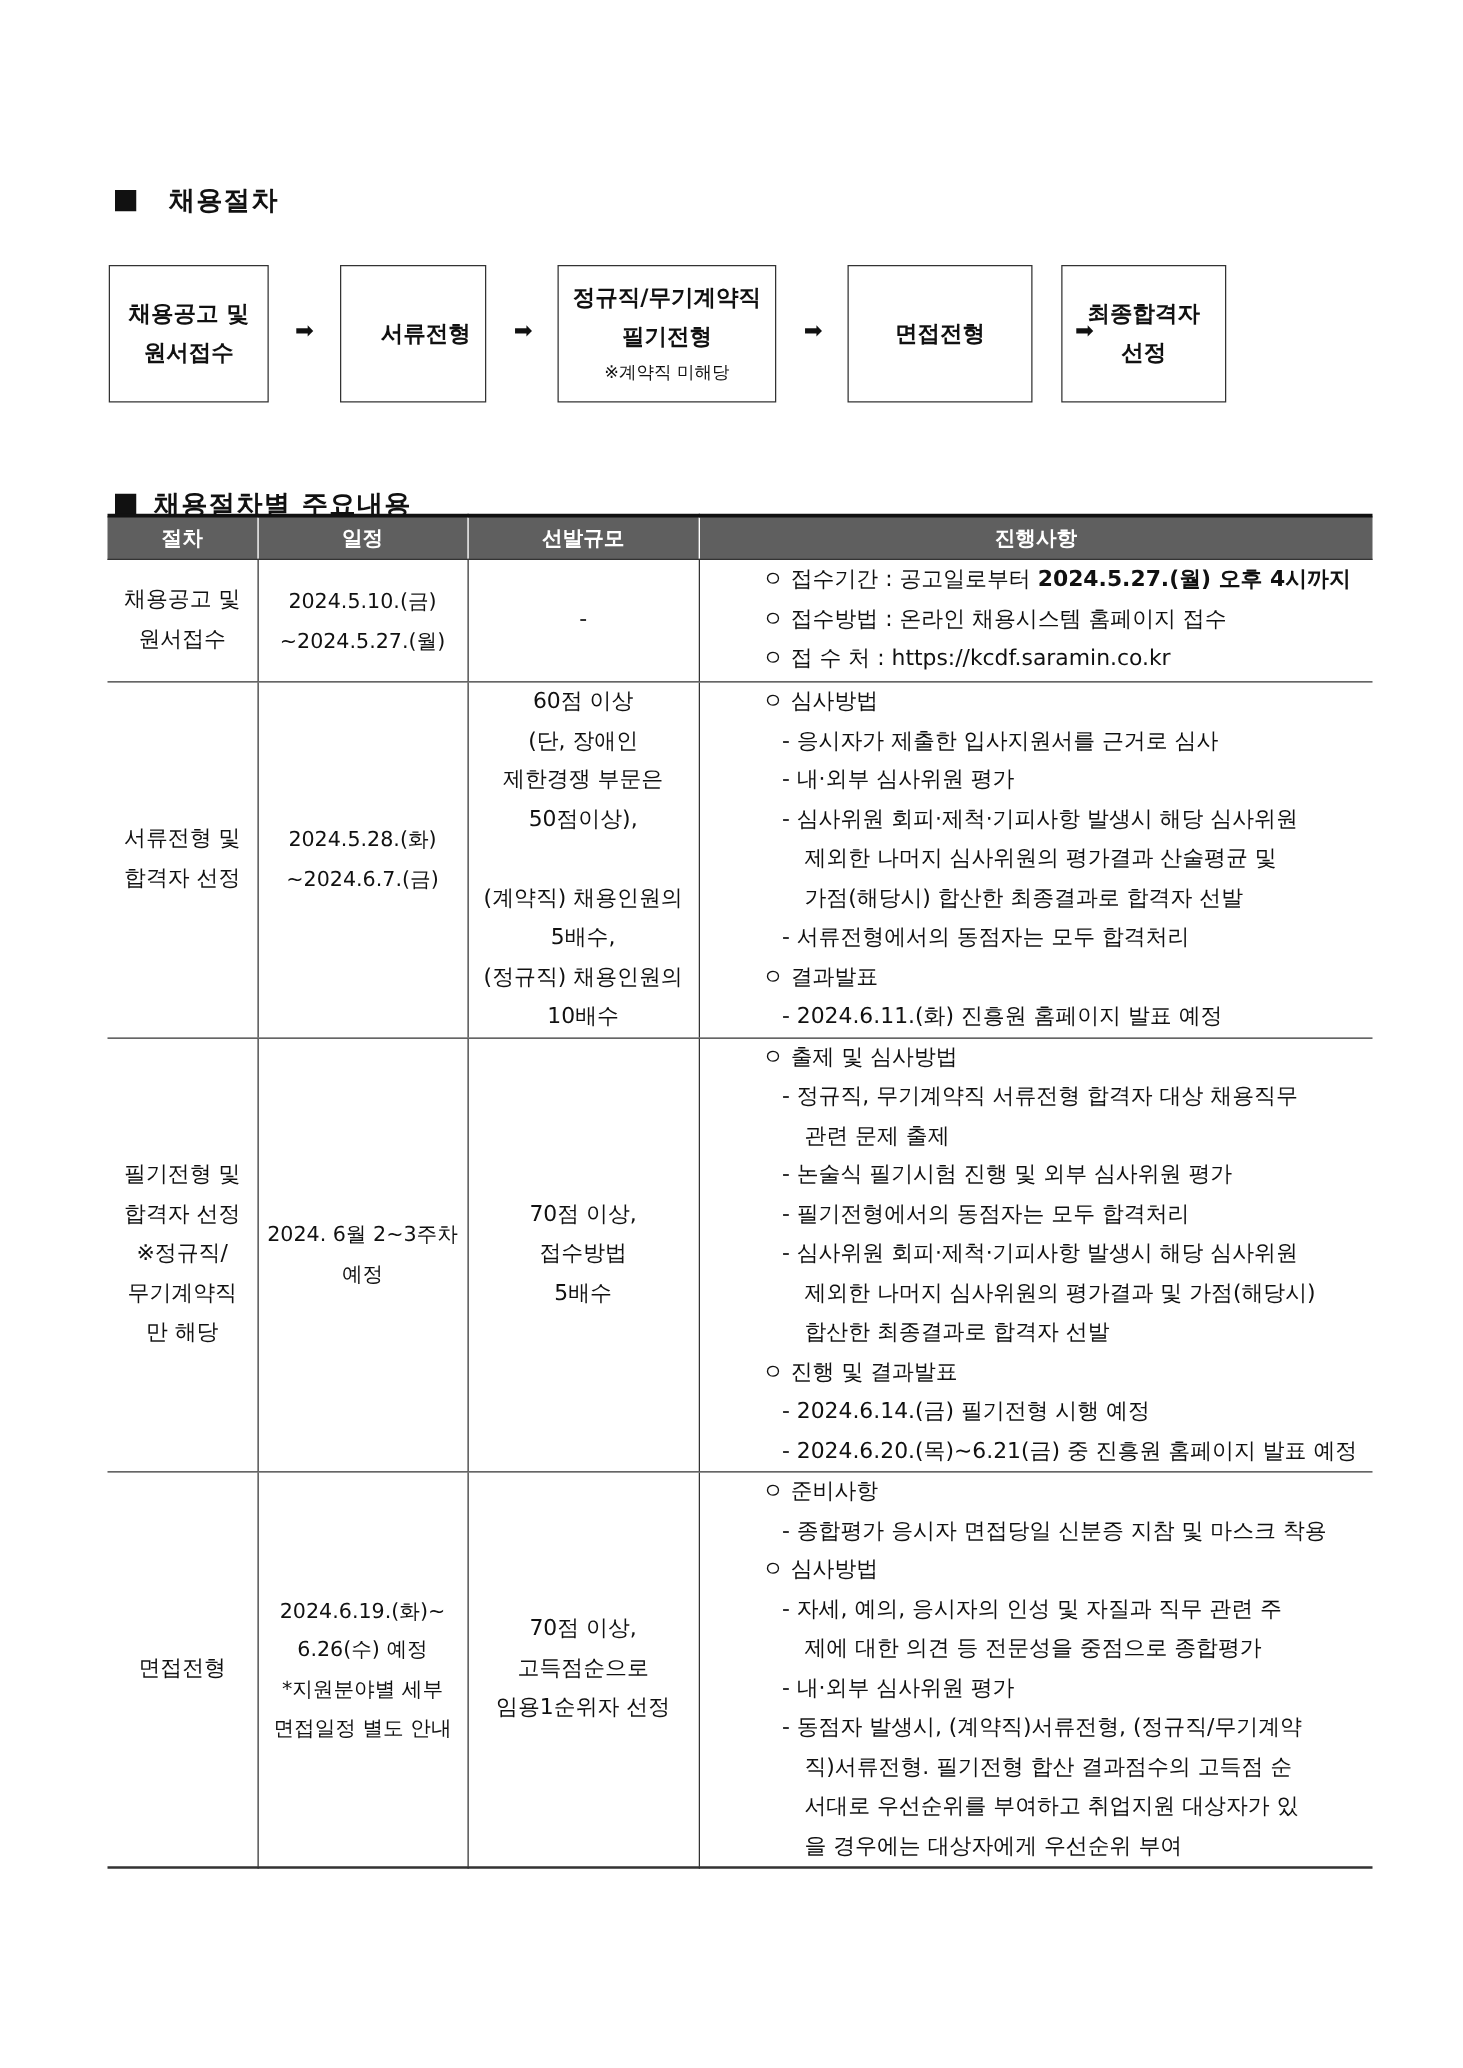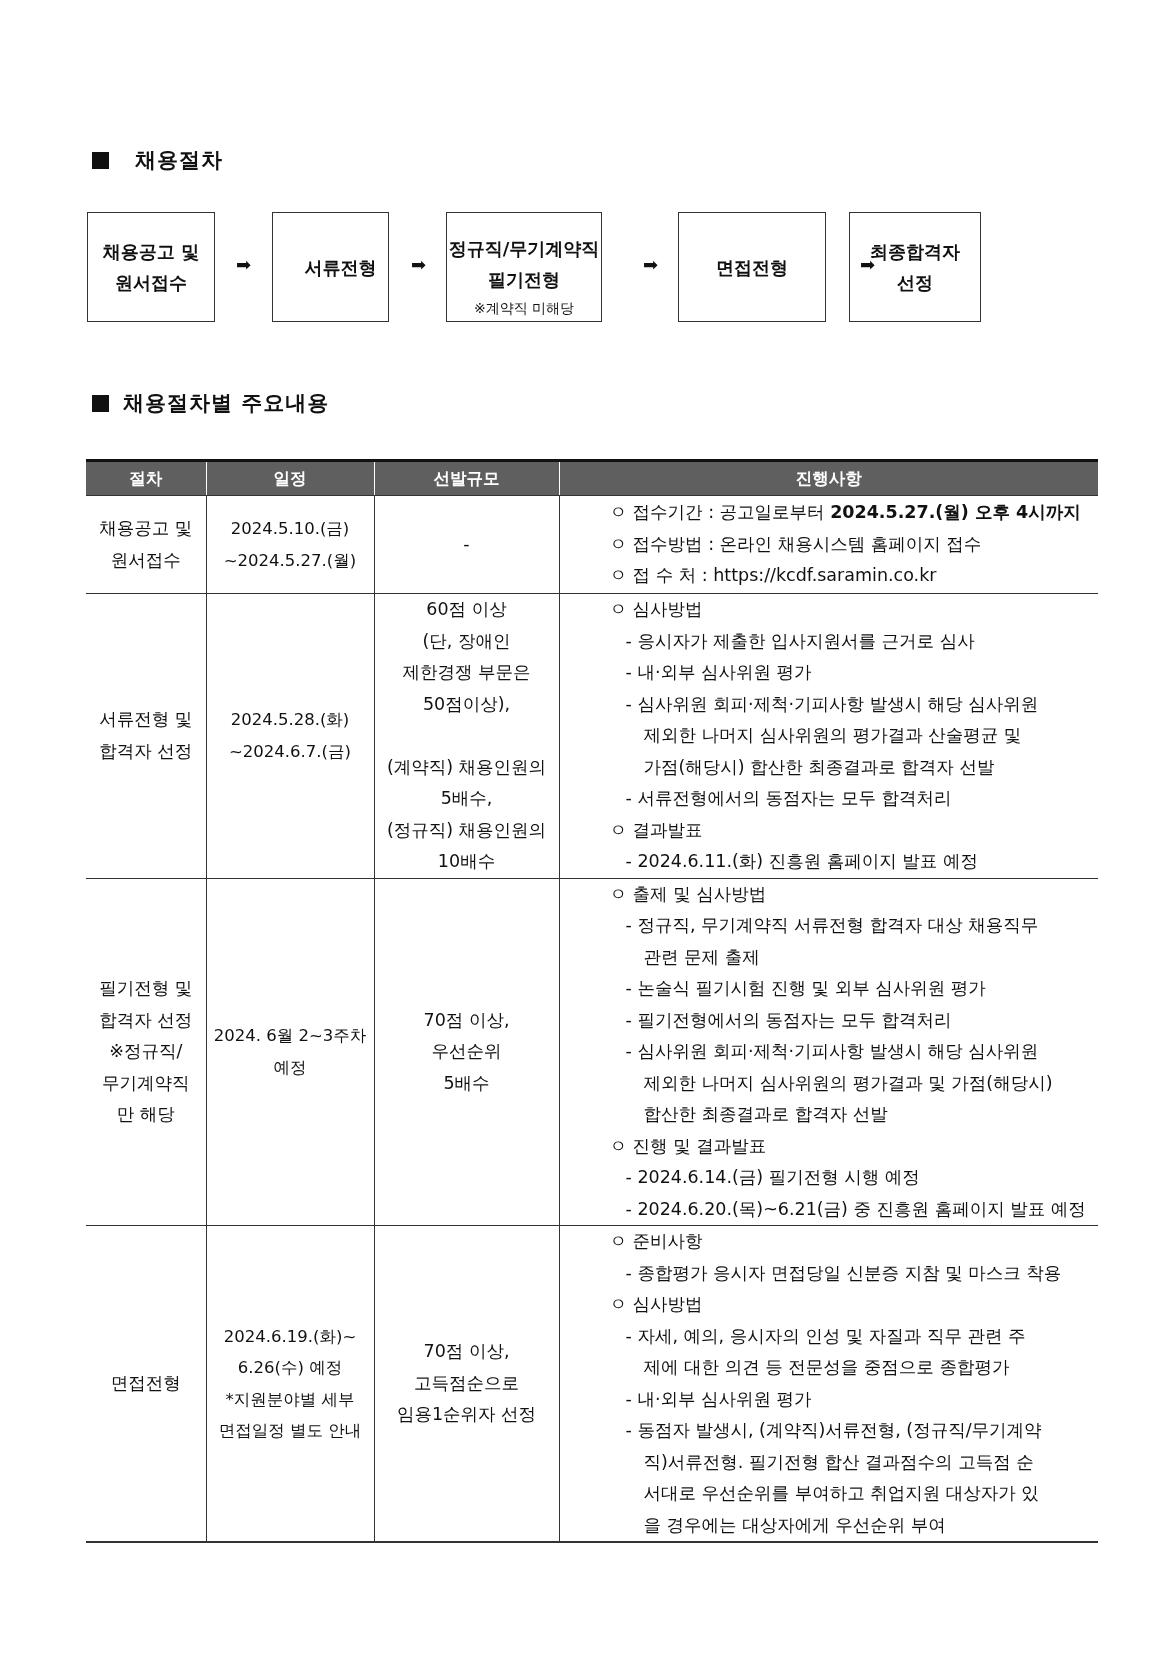--- a/index.html
+++ b/index.html
@@ -20,21 +20,21 @@
     position: absolute; top: 212px; height: 110px; border: 1.5px solid #333;
     box-sizing: border-box; display: flex; flex-direction: column;
     justify-content: center; align-items: center; text-align: center;
     font-weight: bold; font-size: 18px; line-height: 31px;
   }
   .flow-box .note { font-size: 14px; font-weight: normal; line-height: 26px; }
   .arrow { position: absolute; top: 256px; font-size: 18px; line-height: 18px; }
 
   
   table.main {
-    position: absolute; left: 86px; top: 459px; width: 1012px;
+    position: absolute; left: 86px; top: 411px; width: 1012px;
     border-collapse: collapse; font-size: 17.5px; line-height: 31.5px;
     border-top: 3px solid #111; border-bottom: 2px solid #333;
   }
   table.main th {
     background: #5f5f5f; color: #fff; font-weight: bold; height: 33px;
     padding: 0; font-size: 16.5px; border-left: 1.5px solid #fff; border-bottom: 1.5px solid #333;
   }
   table.main th:first-child { border-left: none; }
   table.main td {
     border-left: 1.5px solid #333; border-bottom: 1.5px solid #333;
@@ -56,21 +56,21 @@
 </div>
 
 <div id="flow">
     <div class="flow-box" style="left: 87px; width: 128px;">
       <div>채용공고 및</div>
       <div>원서접수</div>
     </div>
     <div class="flow-box" style="left: 272px; width: 117px; padding-left: 20px;">
       <div>서류전형</div>
     </div>
-    <div class="flow-box" style="left: 446px; width: 156px; justify-content: flex-end;">
+    <div class="flow-box" style="left: 446px; width: 175px;">
       <div>정규직/무기계약직</div>
       <div>필기전형</div>
       <div class="note">※계약직 미해당</div>
     </div>
     <div class="flow-box" style="left: 678px; width: 148px;">
       <div>면접전형</div>
     </div>
     <div class="flow-box" style="left: 849px; width: 132px;">
       <div>최종합격자</div>
       <div>선정</div>
@@ -159,21 +159,21 @@
           <div>※정규직/</div>
           <div>무기계약직</div>
           <div>만 해당</div>
         </td>
         <td style="font-size: 16.5px;">
           <div>2024. 6월 2~3주차</div>
           <div>예정</div>
         </td>
         <td>
           <div>70점 이상,</div>
-          <div>우선순위</div>
+          <div>접수방법</div>
           <div>5배수</div>
         </td>
         <td class="detail">
           <div class="ln"><span>ㅇ 출제 및 심사방법</span></div>
           <div class="ln sub"><span>- 정규직, 무기계약직 서류전형 합격자 대상 채용직무</span></div>
           <div class="ln cont"><span>관련 문제 출제</span></div>
           <div class="ln sub"><span>- 논술식 필기시험 진행 및 외부 심사위원 평가</span></div>
           <div class="ln sub"><span>- 필기전형에서의 동점자는 모두 합격처리</span></div>
           <div class="ln sub"><span>- 심사위원 회피·제척·기피사항 발생시 해당 심사위원</span></div>
           <div class="ln cont"><span>제외한 나머지 심사위원의 평가결과 및 가점(해당시)</span></div>

